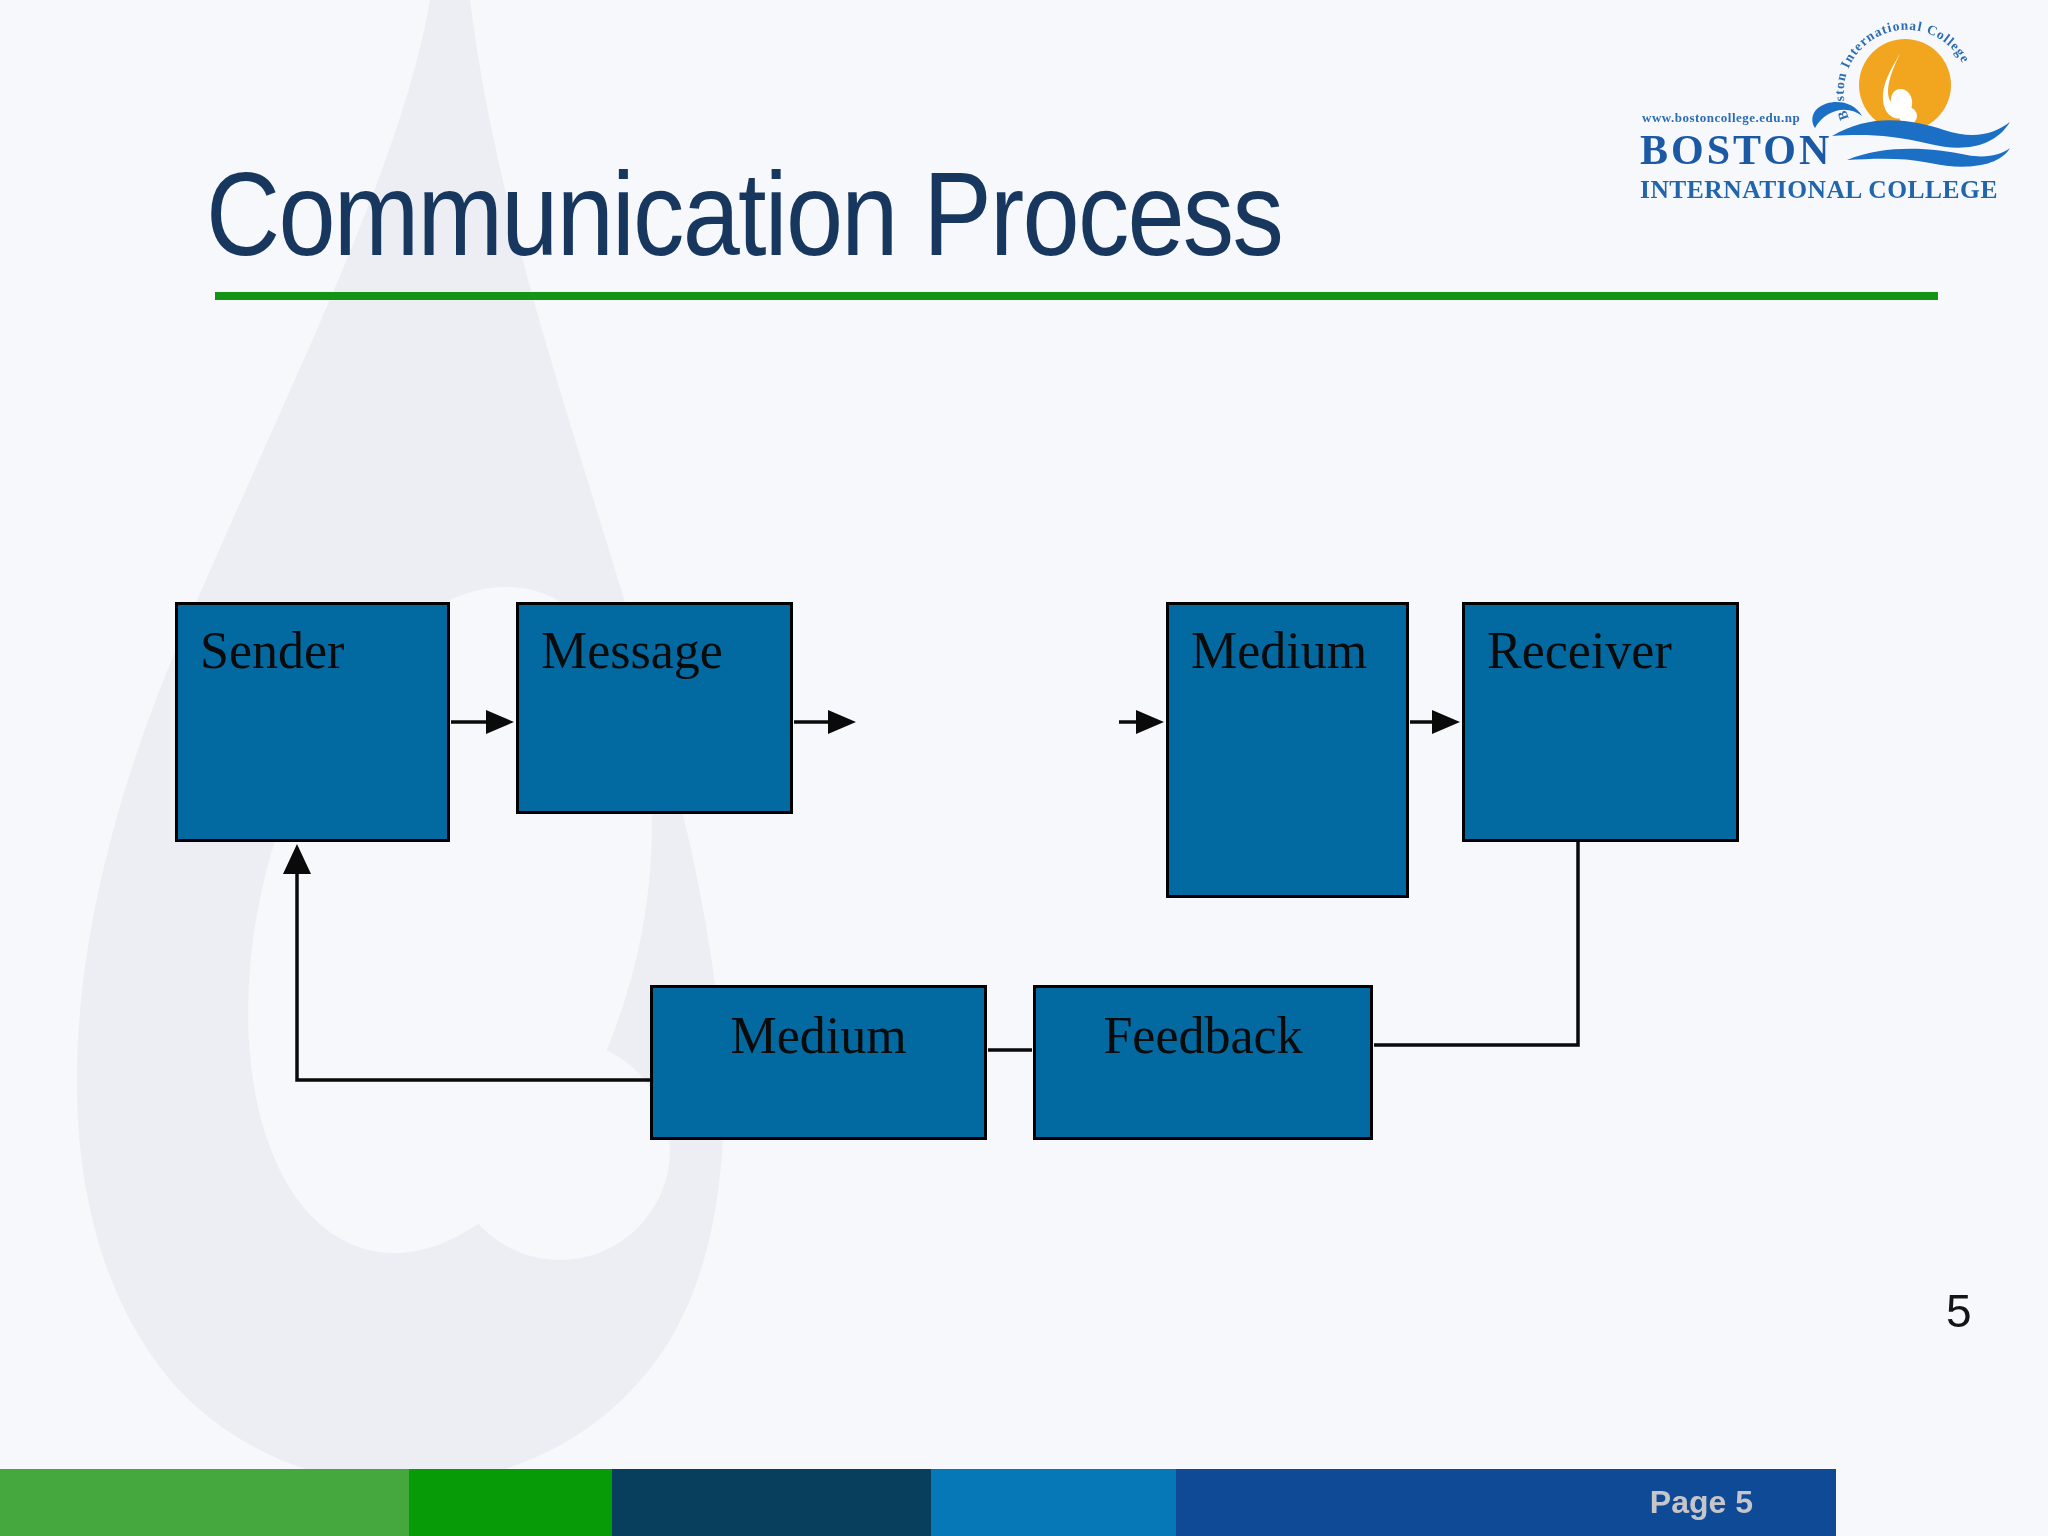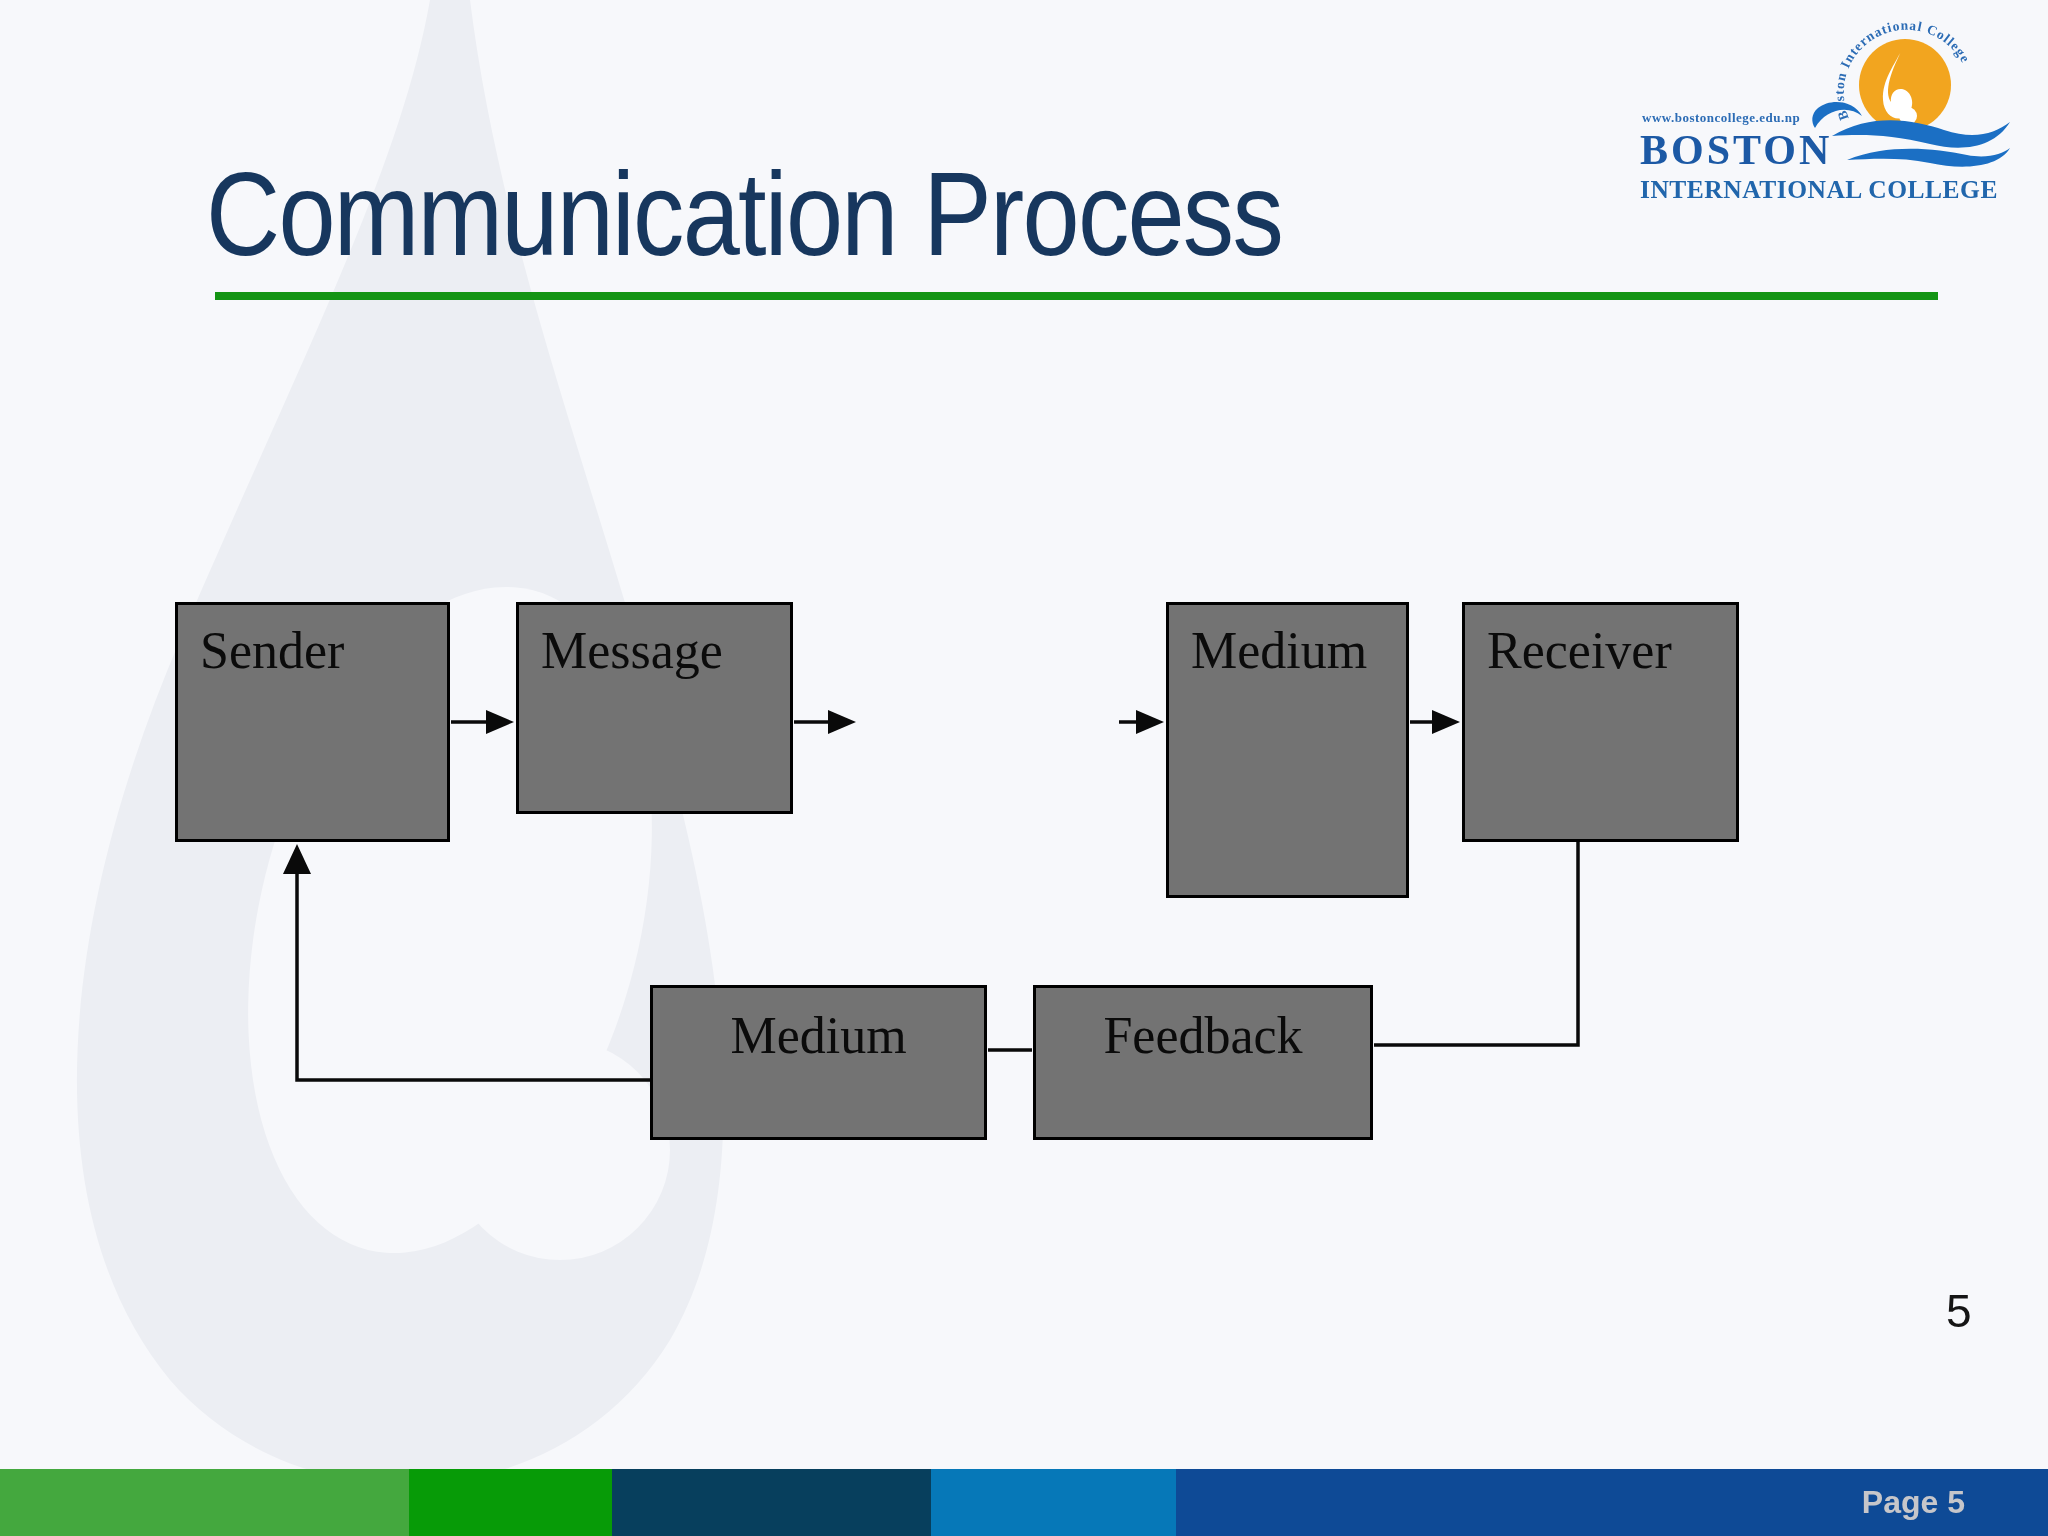--- a/index.html
+++ b/index.html
@@ -20,21 +20,21 @@
   .title-rule {
     position:absolute; left:215px; top:292px; width:1723px; height:8px;
     background:#149414; z-index:2;
   }
   
   .logo { position:absolute; left:1632px; top:12px; width:380px; height:200px; z-index:2; }
   .logo text { font-family:"Liberation Serif", serif; }
   
   .dbox {
     position:absolute; z-index:3; box-sizing:border-box;
-    background:#737373; border:3px solid #000000;
+    background:#0369a1; border:3px solid #000000;
     font-family:"Liberation Serif", serif; font-size:52px; color:#0B0B0B;
   }
   .dbox .lbl { display:block; padding:16px 0 0 22px; }
   .dbox.centered .lbl { padding:18px 0 0 0; text-align:center; }
   .box-sender   { left:175px;  top:602px; width:275px; height:240px; }
   .box-message  { left:516px;  top:602px; width:277px; height:212px; }
   .box-channel  { left:858px;  top:602px; width:260px; height:240px; }
   .box-medium   { left:1166px; top:602px; width:243px; height:296px; }
   .box-receiver { left:1462px; top:602px; width:277px; height:240px; }
   .box-context  { left:650px;  top:985px; width:337px; height:155px; }
@@ -43,21 +43,21 @@
   .connectors { position:absolute; left:0; top:0; width:2048px; height:1536px; z-index:2; pointer-events:none; }
   .connectors line, .connectors polyline { stroke:#0a0a0a; stroke-width:3.5; fill:none; }
   .connectors polygon { fill:#0a0a0a; }
   
   .page-number {
     position:absolute; left:1946px; top:1284px; z-index:2;
     font-size:46px; color:#151515;
   }
   
   .footer-bar {
-    position:absolute; left:0; bottom:0; width:2048px; height:67px;
+    position:absolute; left:0; bottom:0; width:1836px; height:67px;
     display:flex; z-index:4;
   }
   .seg { height:100%; }
   .seg-1 { width:409px; background:#44A83E; }
   .seg-2 { width:203px; background:#079B07; }
   .seg-3 { width:319px; background:#073F5D; }
   .seg-4 { width:245px; background:#0678B8; }
   .seg-5 { flex:1;      background:#0E4A96; }
   .footer-label {
     position:absolute; right:83px; top:0; height:67px; line-height:67px;

